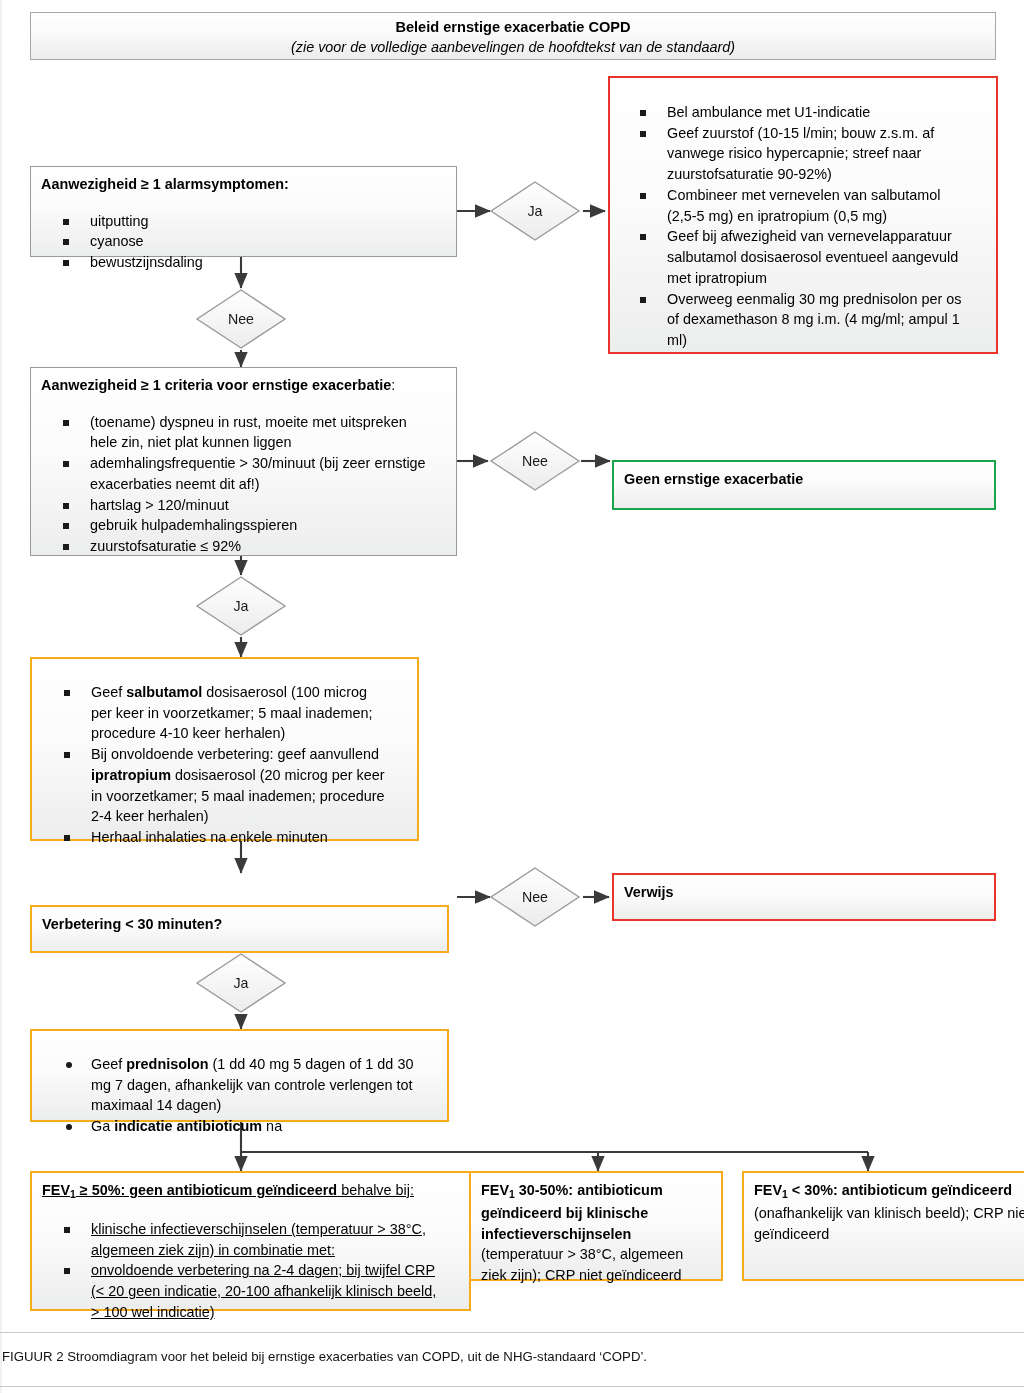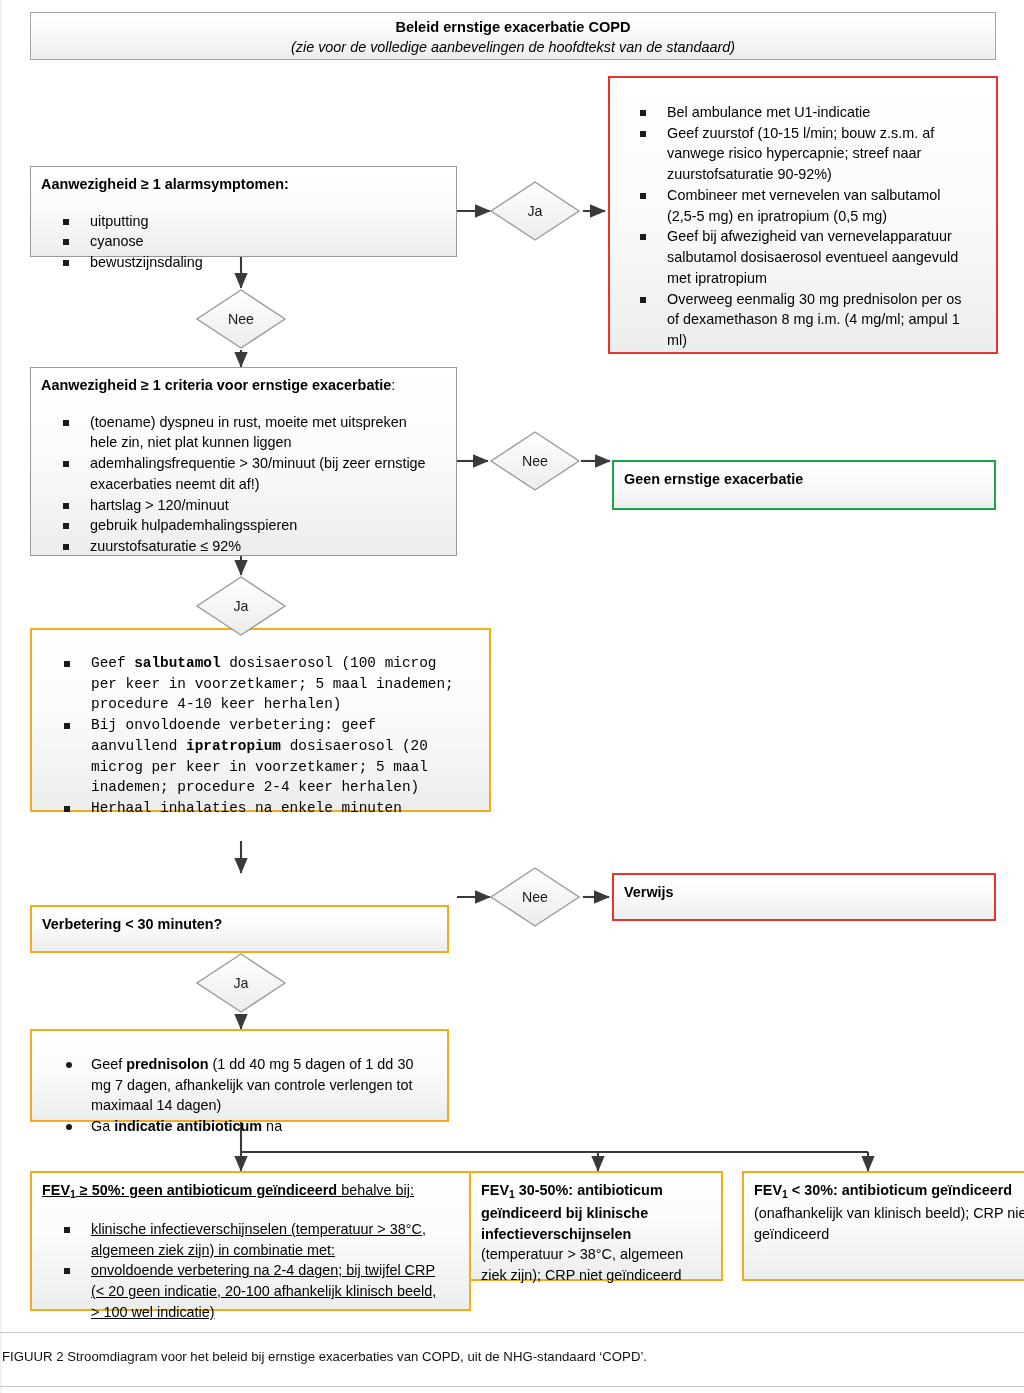--- a/index.html
+++ b/index.html
@@ -247,21 +247,21 @@
       <li>hartslag &gt; 120/minuut</li>
       <li>gebruik hulpademhalingsspieren</li>
       <li>zuurstofsaturatie ≤ 92%</li>
     </ul>
   </div>
 
   <div class="box green" style="left:612px; top:436px; width:384px; height:50px;margin-top:24px;">
     <span class="hdr">Geen ernstige exacerbatie</span>
   </div>
 
-  <div class="box orange" style="left:30px; top:628px; width:461px; height:184px;font-family:Liberation Mono, monospace;">
+  <div class="box orange" style="left:30px; top:657px; width:389px; height:184px;">
     <ul class="blist">
       <li><span>Geef </span><span class="b">salbutamol</span><span> dosisaerosol (100 microg per keer in voorzetkamer; 5 maal inademen; procedure 4-10 keer herhalen)</span></li>
       <li><span>Bij onvoldoende verbetering: geef aanvullend </span><span class="b">ipratropium</span><span> dosisaerosol (20 microg per keer in voorzetkamer; 5 maal inademen; procedure 2-4 keer herhalen)</span></li>
       <li><span>Herhaal inhalaties na enkele minuten</span><span class="b"></span><span></span></li>
     </ul>
   </div>
 
   <div class="box orange" style="left:30px; top:873px; width:419px; height:48px;margin-top:32px;">
     <span class="hdr">Verbetering &lt;  30 minuten?</span>
   </div>

